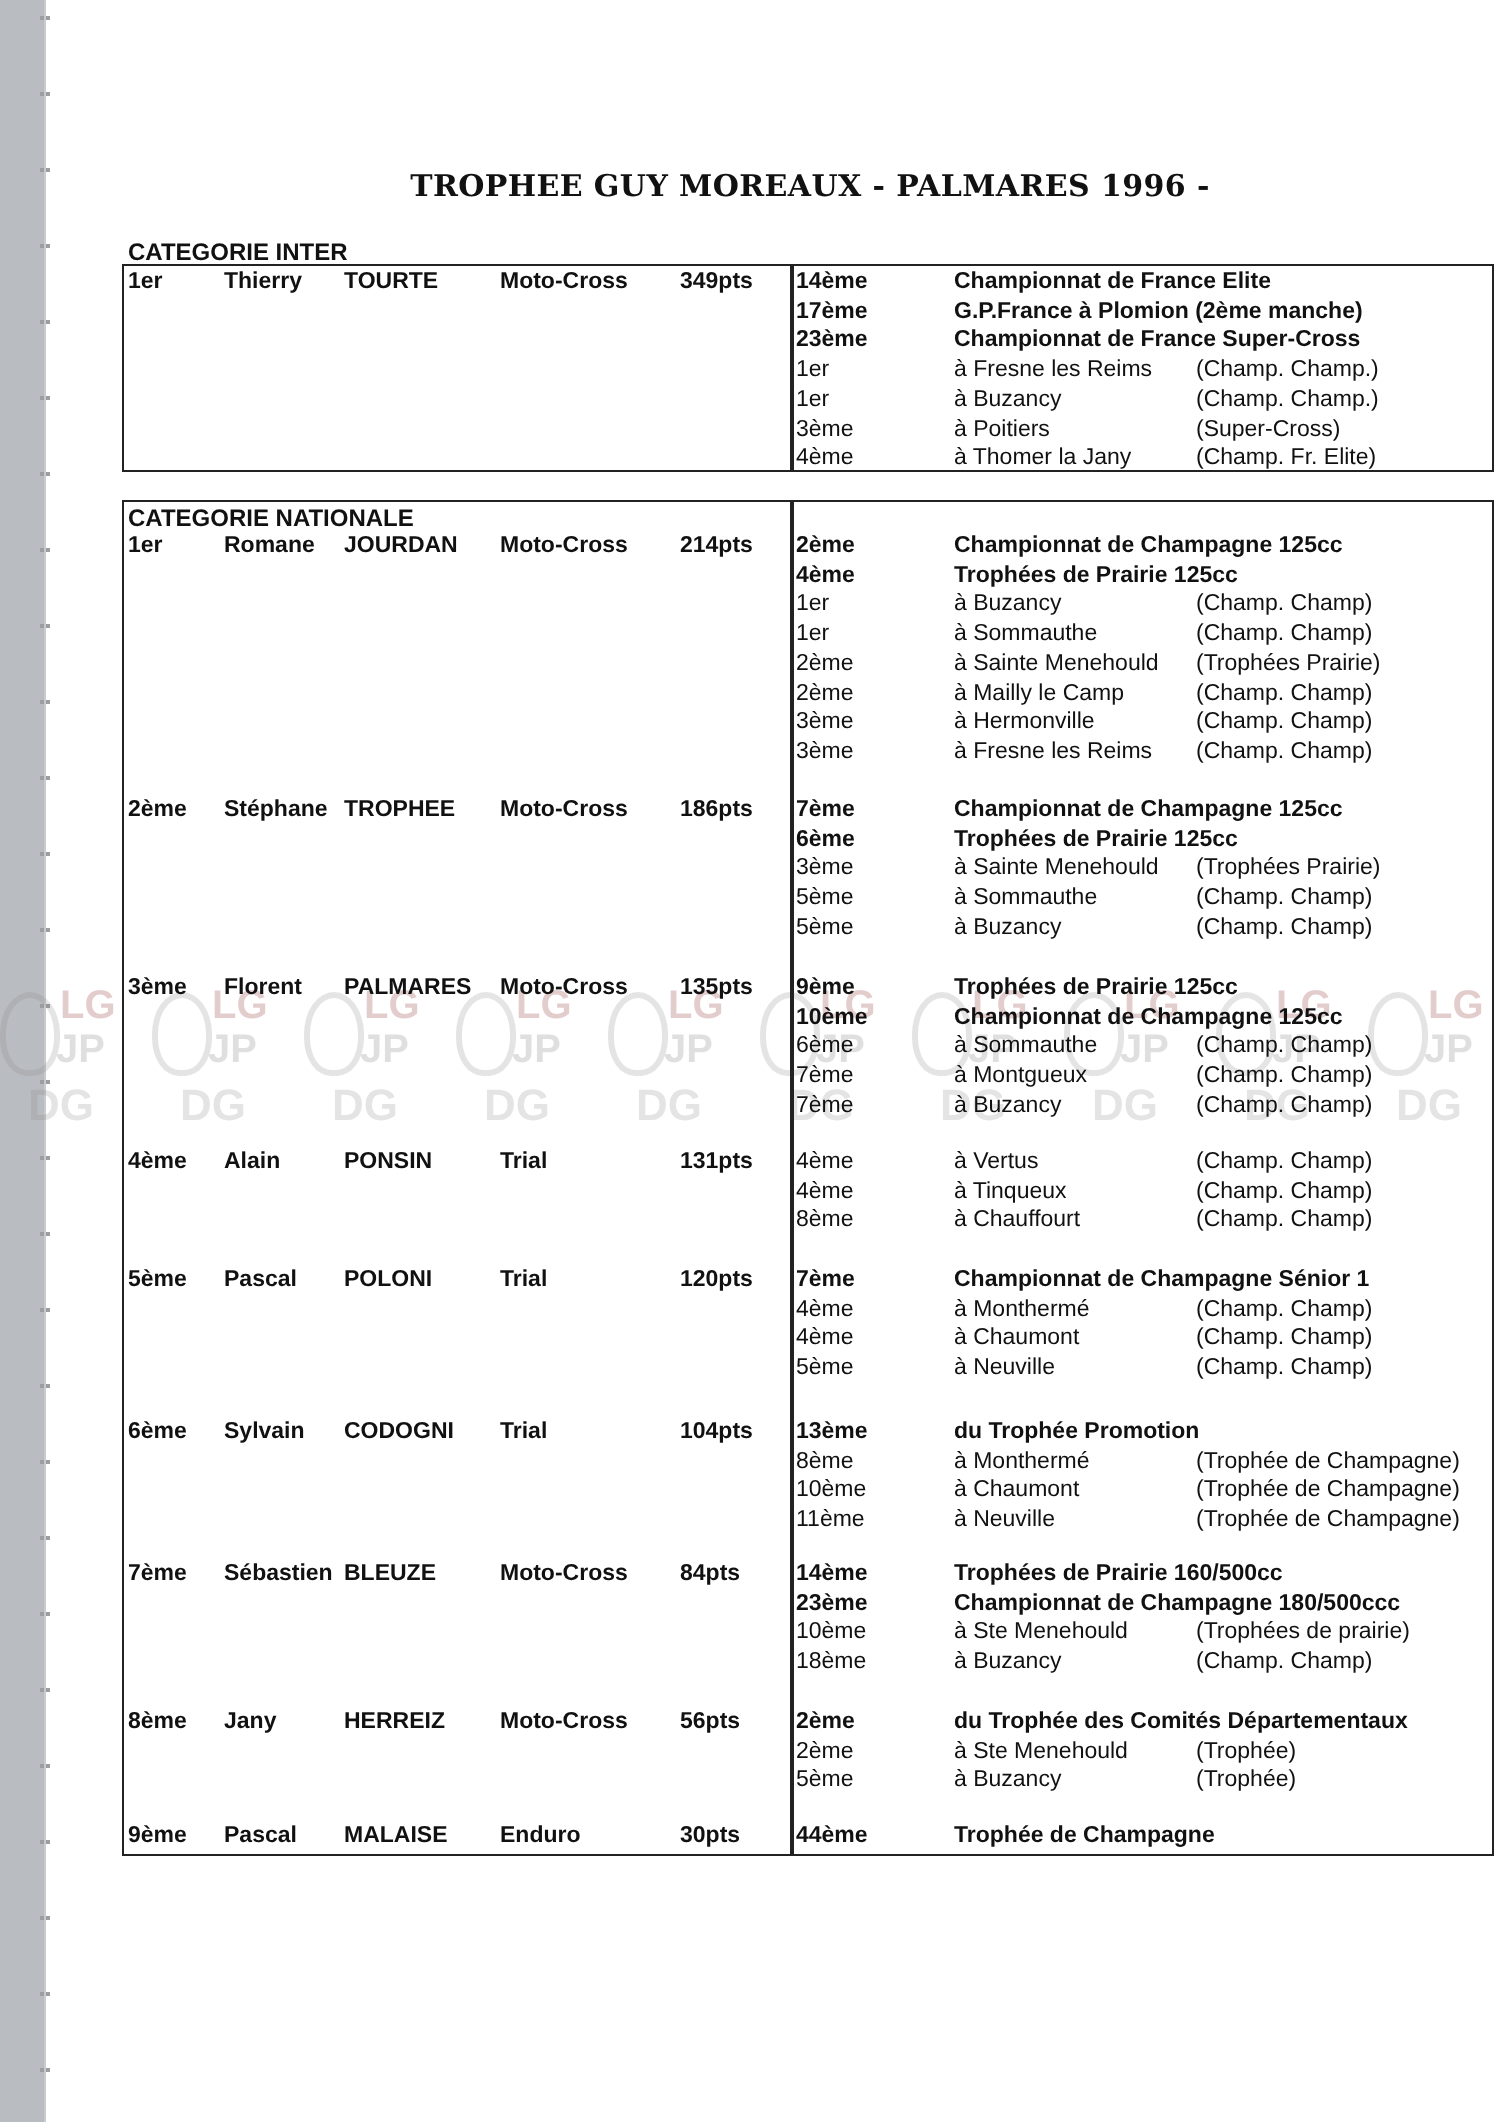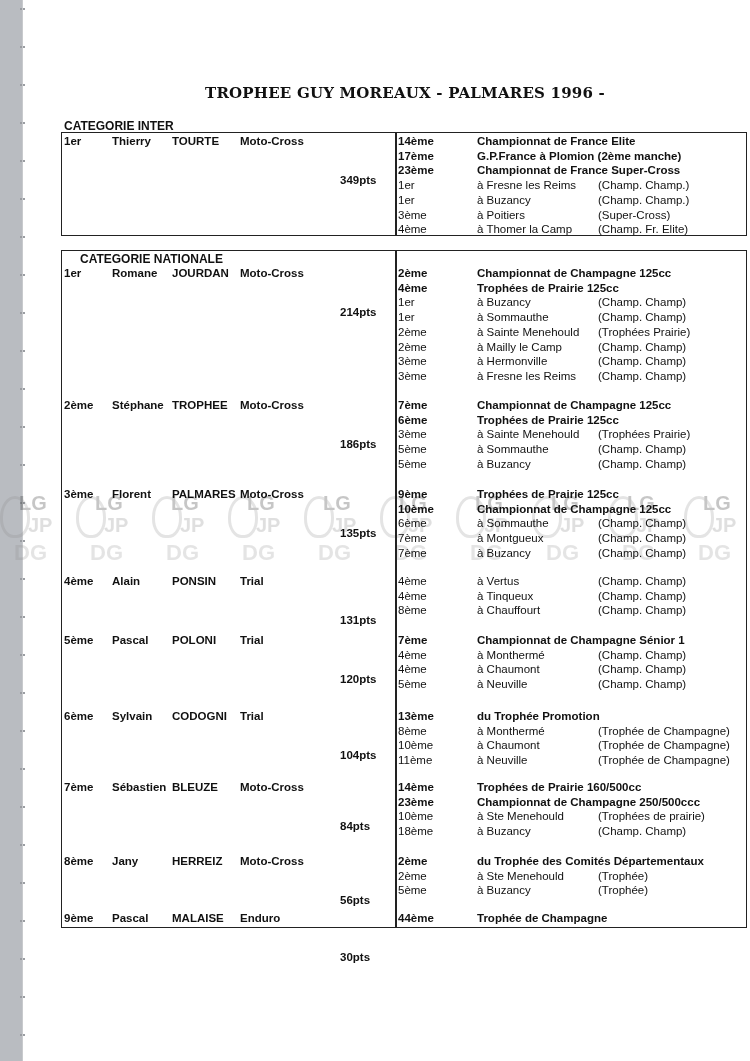--- a/index.html
+++ b/index.html
@@ -35,34 +35,34 @@
     }
     .row {
       position: absolute; left: 64px; height: 14px; font-size: 11.5px; line-height: 14px;
       white-space: nowrap;
     }
     .row span { position: absolute; top: 0; }
     .b { font-weight: bold; }
     .c-rank { left: 0; }
     .c-first { left: 48px; }
     .c-last { left: 108px; }
-    .c-disc { left: 176px; }
-    .c-pts { left: 276px; margin-top: 39px; }
+    .c-disc { left: 186px; }
+    .c-pts { left: 276px; }
     .c-place { left: 334px; }
     .c-event { left: 413px; }
     .c-type { left: 534px; }
     .watermark {
       position: absolute; top: 492px; left: 0; width: 750px; height: 75px; pointer-events: none;
     }
     .wm-unit { position: absolute; top: 0; width: 76px; height: 75px; opacity: 0.22; }
     .wm-unit .face {
       position: absolute; left: 2px; top: 4px; width: 30px; height: 42px;
       border: 3px solid #888; border-radius: 50% 50% 45% 45%; box-sizing: border-box;
     }
-    .wm-unit .lg { position: absolute; left: 21px; top: 0; font-size: 20px; font-weight: bold; color: #000000; }
+    .wm-unit .lg { position: absolute; left: 32px; top: 0; font-size: 20px; font-weight: bold; color: #7f1d1d; }
     .wm-unit .jp { position: absolute; left: 30px; top: 22px; font-size: 20px; font-weight: bold; color: #737373; }
     .wm-unit .dg { position: absolute; left: 16px; top: 48px; font-size: 22px; font-weight: bold; color: #888; }
   </style>
 </head>
 <body>
 
 <div class="binding" id="binding">
     <div class="tick" style="top: 8px;"></div>
     <div class="tick" style="top: 46px;"></div>
     <div class="tick" style="top: 84px;"></div>
@@ -190,24 +190,24 @@
       <span class="c-event">à Buzancy</span>
       <span class="c-type">(Champ. Champ.)</span>
     </div>
     <div class="row" style="top: 207.5px;">
       <span class="c-place">3ème</span>
       <span class="c-event">à Poitiers</span>
       <span class="c-type">(Super-Cross)</span>
     </div>
     <div class="row" style="top: 222.2px;">
       <span class="c-place">4ème</span>
-      <span class="c-event">à Thomer la Camp</span>
+      <span class="c-event">à Thomer la Jany</span>
       <span class="c-type">(Champ. Fr. Elite)</span>
     </div>
-    <div class="cat-label" style="top: 252px; margin-left: 16px;">CATEGORIE NATIONALE</div>
+    <div class="cat-label" style="top: 252px;">CATEGORIE NATIONALE</div>
     <div class="box" style="top: 250px; width: 686px; height: 678px;"></div>
     <div class="vline" style="left: 395px; top: 250px; height: 678px;"></div>
     <div class="row" style="top: 266px;">
       <span class="c-rank b">1er</span>
       <span class="c-first b">Romane</span>
       <span class="c-last b">JOURDAN</span>
       <span class="c-disc b">Moto-Cross</span>
       <span class="c-pts b">214pts</span>
       <span class="c-place b">2ème</span>
       <span class="c-event b">Championnat de Champagne 125cc</span>
@@ -374,21 +374,21 @@
       <span class="c-rank b">7ème</span>
       <span class="c-first b">Sébastien</span>
       <span class="c-last b">BLEUZE</span>
       <span class="c-disc b">Moto-Cross</span>
       <span class="c-pts b">84pts</span>
       <span class="c-place b">14ème</span>
       <span class="c-event b">Trophées de Prairie 160/500cc</span>
     </div>
     <div class="row" style="top: 794.7px;">
       <span class="c-place b">23ème</span>
-      <span class="c-event b">Championnat de Champagne 250/500ccc</span>
+      <span class="c-event b">Championnat de Champagne 180/500ccc</span>
     </div>
     <div class="row" style="top: 809.4px;">
       <span class="c-place">10ème</span>
       <span class="c-event">à Ste Menehould</span>
       <span class="c-type">(Trophées de prairie)</span>
     </div>
     <div class="row" style="top: 824.1px;">
       <span class="c-place">18ème</span>
       <span class="c-event">à Buzancy</span>
       <span class="c-type">(Champ. Champ)</span>

